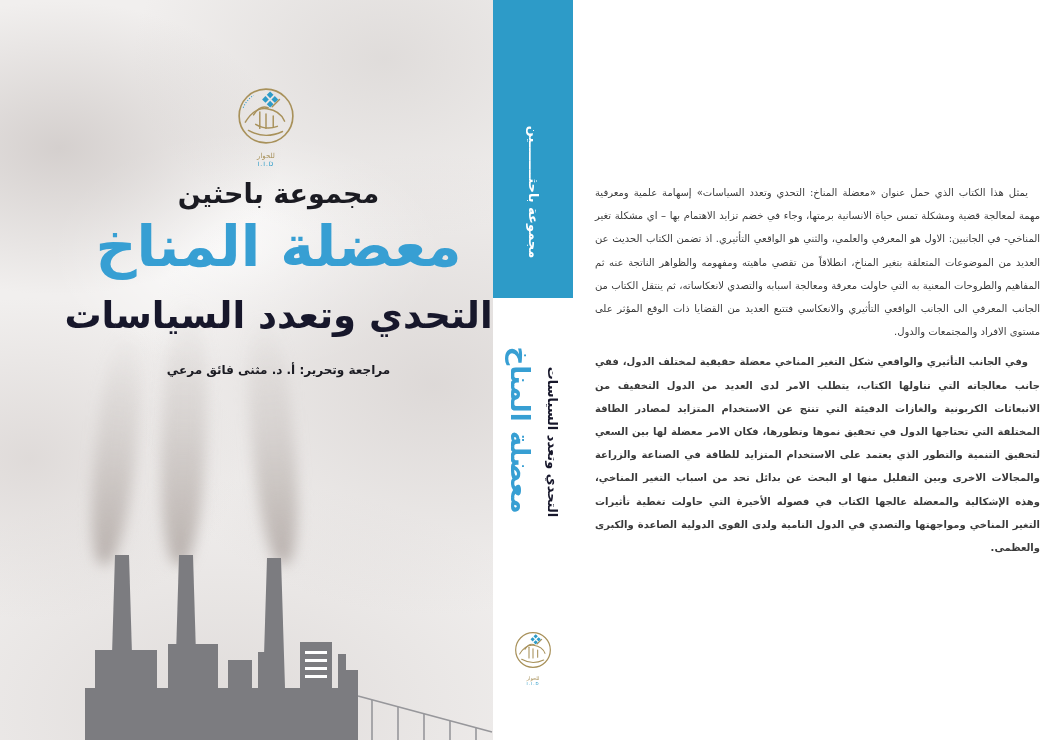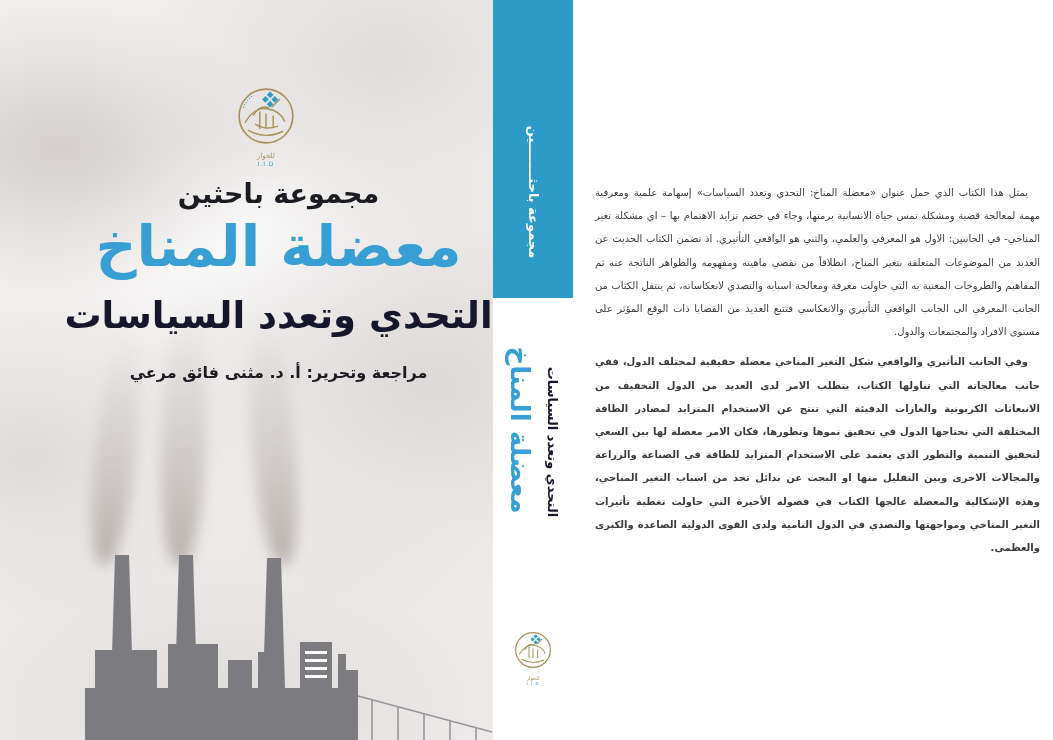--- a/index.html
+++ b/index.html
@@ -33,21 +33,21 @@
   .factory-art{ position:absolute; left:0; bottom:0; }
 
   .cover-logo{ position:absolute; left:228px; top:85px; width:76px; text-align:center; }
   .logo-caption-ar{ font-size:7px; color:#a8915a; line-height:8px; margin-top:1px; }
   .logo-caption-en{ font-size:6px; color:#2d9bc8; line-height:7px; letter-spacing:1px; }
 
   .cover-text{ position:absolute; left:0; width:557px; text-align:center; direction:rtl; white-space:nowrap; }
   .author-name   { top:178px; font-size:27px; font-weight:bold; color:#1b1b22; }
   .book-title    { top:213px; font-size:57px; font-weight:bold; color:#379fd3; }
   .book-subtitle { top:294px; font-size:37px; font-weight:bold; color:#17172b; }
-  .editor-credit { top:363px; font-size:16px; font-weight:bold; color:#1b1b22; }
+  .editor-credit { top:363px; font-size:12px; font-weight:bold; color:#1b1b22; }
 
   
   .spine{ position:absolute; left:493px; top:0; width:80px; height:740px; background:#ffffff; }
   .spine-band{ position:absolute; left:0; top:0; width:80px; height:298px; background:#2d9bc8; }
   .spine-rot{
     position:absolute; white-space:nowrap;
     transform:translate(-50%,-50%) rotate(90deg);
   }
   .spine-author{ left:40px; top:192px; color:#ffffff; font-size:13px; font-weight:bold; }
   .spine-title{ left:27px; top:430px; color:#379fd3; font-size:26px; font-weight:bold; }

